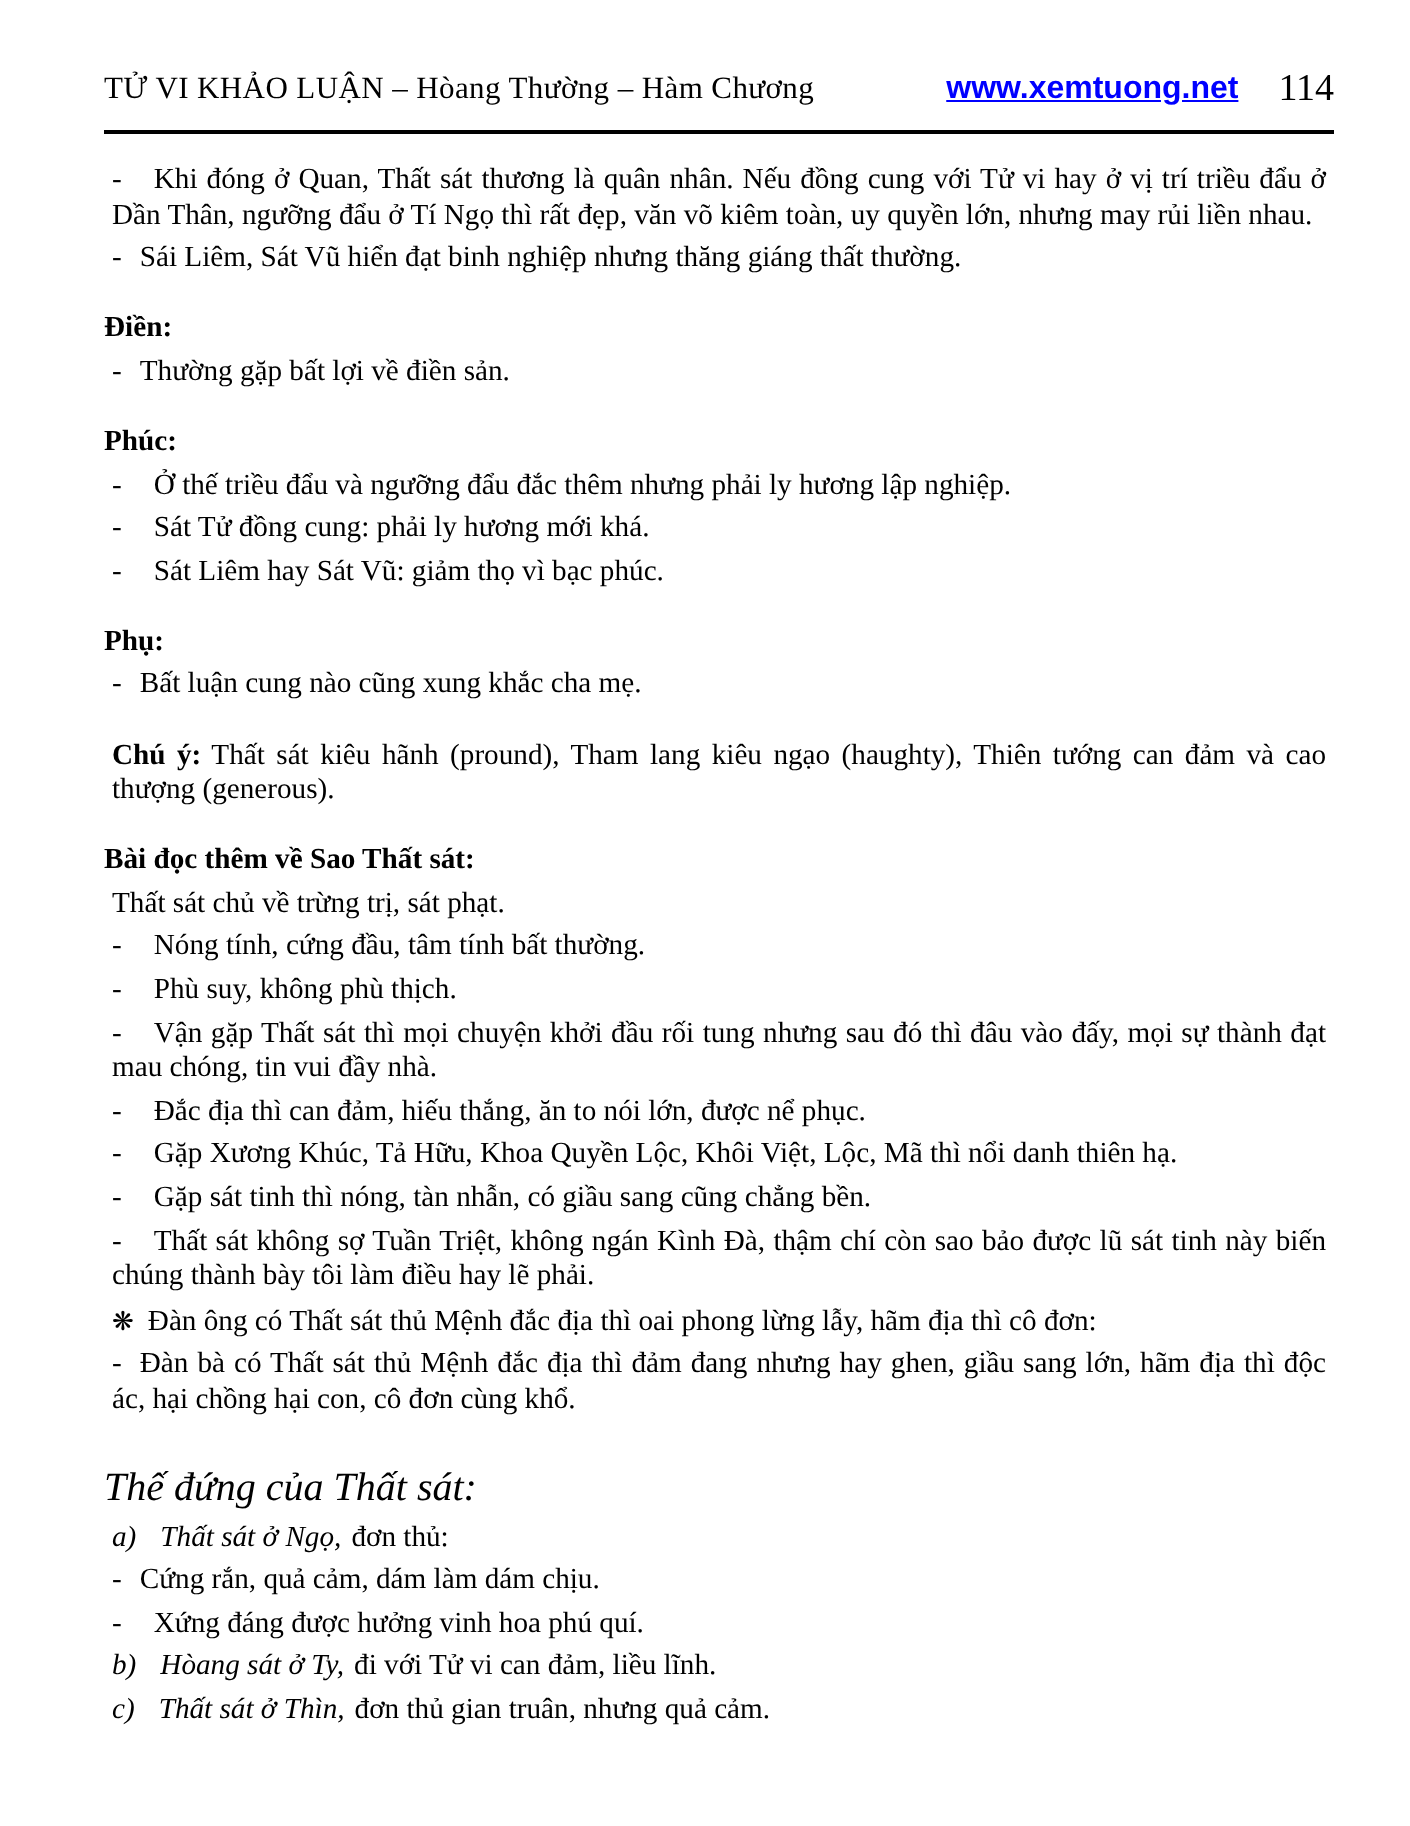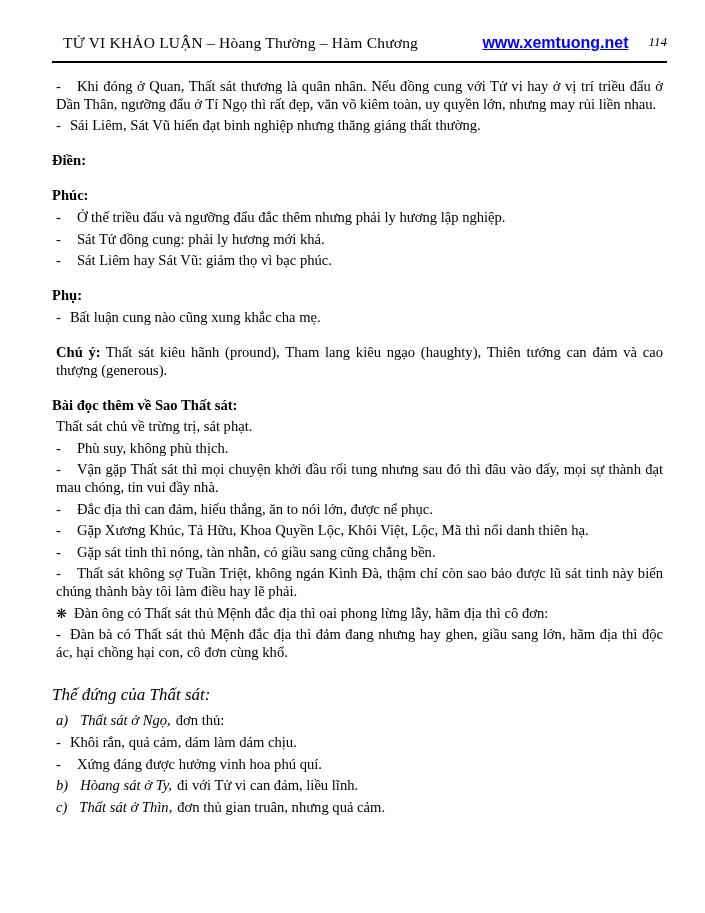--- a/index.html
+++ b/index.html
@@ -17,39 +17,38 @@
   .page {
     box-sizing: border-box;
     width: 705px;
     height: 913px;
     padding: 34px 38px 0 52px;
     background: #fff;
   }
   
   .hdr {
     display: flex;
-    align-items: flex-start;
+    align-items: center;
     font-size: 15.5px;
     white-space: nowrap;
-    margin-left: 11px;
   }
   .hdr-title {
     flex: 1 1 auto;
     letter-spacing: 0.2px;
   }
   .hdr-link {
     font-family: "Liberation Sans", "DejaVu Sans", sans-serif;
     font-weight: bold;
     font-size: 16px;
     color: #0000ff;
     text-decoration: underline;
     margin-right: 20px;
     cursor: pointer;
   }
-  .hdr-page { font-size: 13px; font-style: italic; }
+  .hdr-page { font-size: 19px; }
   .hdr-rule {
     border: none;
     border-top: 2px solid #000;
     margin: 9px 0 0 0;
   }
   
   .content {
     margin-top: 15px;
     font-size: 14.6px;
     line-height: 17.6px;
@@ -61,21 +60,21 @@
   .star-mk { margin-right: 7px; font-size: 13px; }
   .h3 {
     font-weight: bold;
     margin: 17.5px 0 0 0 !important;
   }
   .note { margin-top: 17.5px !important; }
   .note .lbl { font-weight: bold; margin-right: 5px; }
   .isec {
     margin: 22px 0 5px 0 !important;
     font-style: italic;
-    font-size: 17px;
+    font-size: 20px;
     line-height: 24px;
   }
   .let { margin-top: 3px !important; }
   .let .mk-i {
     font-style: italic;
     margin-right: 12px;
   }
   .let em { font-style: italic; margin-right: 5px; }
   .sub { margin-top: 3px !important; }
 </style>
@@ -90,44 +89,46 @@
     <span class="hdr-page">114</span>
   </div>
   <hr class="hdr-rule">
 
   <div class="content">
 
     <p class="b"><span class="mk">-</span><span>Khi đóng ở Quan, Thất sát thương là quân nhân. Nếu  đồng cung với Tử vi hay ở vị trí triều đẩu ở Dần Thân, ngưỡng đẩu ở Tí Ngọ thì rất đẹp, văn võ kiêm toàn, uy quyền lớn, nhưng may rủi liền nhau.</span></p>
     <p class="b tight"><span class="mk">-</span><span>Sái Liêm, Sát Vũ hiển đạt binh nghiệp nhưng thăng giáng thất thường.</span></p>
 
     <p class="h3">Điền:</p>
+    <p class="b tight"><span class="mk">-</span><span>Thường gặp bất lợi về điền sản.</span></p>
 
     <p class="h3">Phúc:</p>
     <p class="b"><span class="mk">-</span><span>Ở thế triều đẩu và ngưỡng đẩu đắc thêm nhưng phải ly hương lập nghiệp.</span></p>
     <p class="b"><span class="mk">-</span><span>Sát Tử đồng cung: phải ly hương mới khá.</span></p>
     <p class="b"><span class="mk">-</span><span>Sát Liêm hay Sát Vũ: giảm thọ vì bạc phúc.</span></p>
 
     <p class="h3">Phụ:</p>
     <p class="b tight"><span class="mk">-</span><span>Bất luận cung nào cũng xung khắc cha mẹ.</span></p>
 
     <p class="note"><span class="lbl">Chú ý:</span><span>Thất sát kiêu hãnh (pround), Tham lang kiêu ngạo (haughty), Thiên tướng can đảm và cao thượng (generous).</span></p>
 
     <p class="h3">Bài đọc thêm về Sao Thất sát:</p>
     <p class="plain">Thất sát chủ về trừng trị, sát phạt.</p>
+    <p class="b"><span class="mk">-</span><span>Nóng tính, cứng đầu, tâm tính bất thường.</span></p>
     <p class="b"><span class="mk">-</span><span>Phù suy, không phù thịch.</span></p>
     <p class="b"><span class="mk">-</span><span>Vận gặp Thất sát thì mọi chuyện khởi đầu rối tung nhưng sau đó thì đâu vào đấy, mọi sự thành đạt mau chóng, tin vui đầy nhà.</span></p>
     <p class="b"><span class="mk">-</span><span>Đắc địa thì can đảm,  hiếu thắng, ăn to nói lớn, được nể phục.</span></p>
     <p class="b"><span class="mk">-</span><span>Gặp Xương Khúc, Tả Hữu, Khoa Quyền Lộc,  Khôi Việt, Lộc, Mã thì nổi danh thiên hạ.</span></p>
     <p class="b"><span class="mk">-</span><span>Gặp sát tinh thì nóng, tàn nhẫn, có giầu sang cũng chẳng bền.</span></p>
     <p class="b"><span class="mk">-</span><span>Thất sát không sợ Tuần Triệt, không ngán Kình Đà, thậm chí còn sao bảo được lũ sát tinh này biến chúng thành bày tôi làm điều hay lẽ phải.</span></p>
     <p class="b"><span class="star-mk">❋</span><span>Đàn ông có Thất sát thủ Mệnh  đắc địa thì oai phong lừng lẫy, hãm địa thì cô đơn:</span></p>
     <p class="b tight"><span class="mk">-</span><span>Đàn bà có Thất sát thủ Mệnh  đắc địa thì đảm đang nhưng hay ghen, giầu sang lớn, hãm địa thì độc ác, hại chồng hại con, cô đơn cùng khổ.</span></p>
 
     <p class="isec">Thế đứng của Thất sát:</p>
 
     <p class="let"><span class="mk-i">a)</span><em>Thất sát ở Ngọ,</em><span>đơn thủ:</span></p>
-    <p class="b tight sub"><span class="mk">-</span><span>Khôi rắn, quả cảm, dám làm dám chịu.</span></p>
+    <p class="b tight sub"><span class="mk">-</span><span>Cứng rắn, quả cảm, dám làm dám chịu.</span></p>
     <p class="b sub"><span class="mk">-</span><span>Xứng đáng được hưởng vinh hoa phú quí.</span></p>
     <p class="let"><span class="mk-i">b)</span><em>Hòang sát ở Ty,</em><span>đi với Tử vi can đảm, liều lĩnh.</span></p>
     <p class="let"><span class="mk-i">c)</span><em>Thất sát ở Thìn,</em><span>đơn thủ gian truân, nhưng quả cảm.</span></p>
 
   </div>
 </div>
 
 </body></html>

